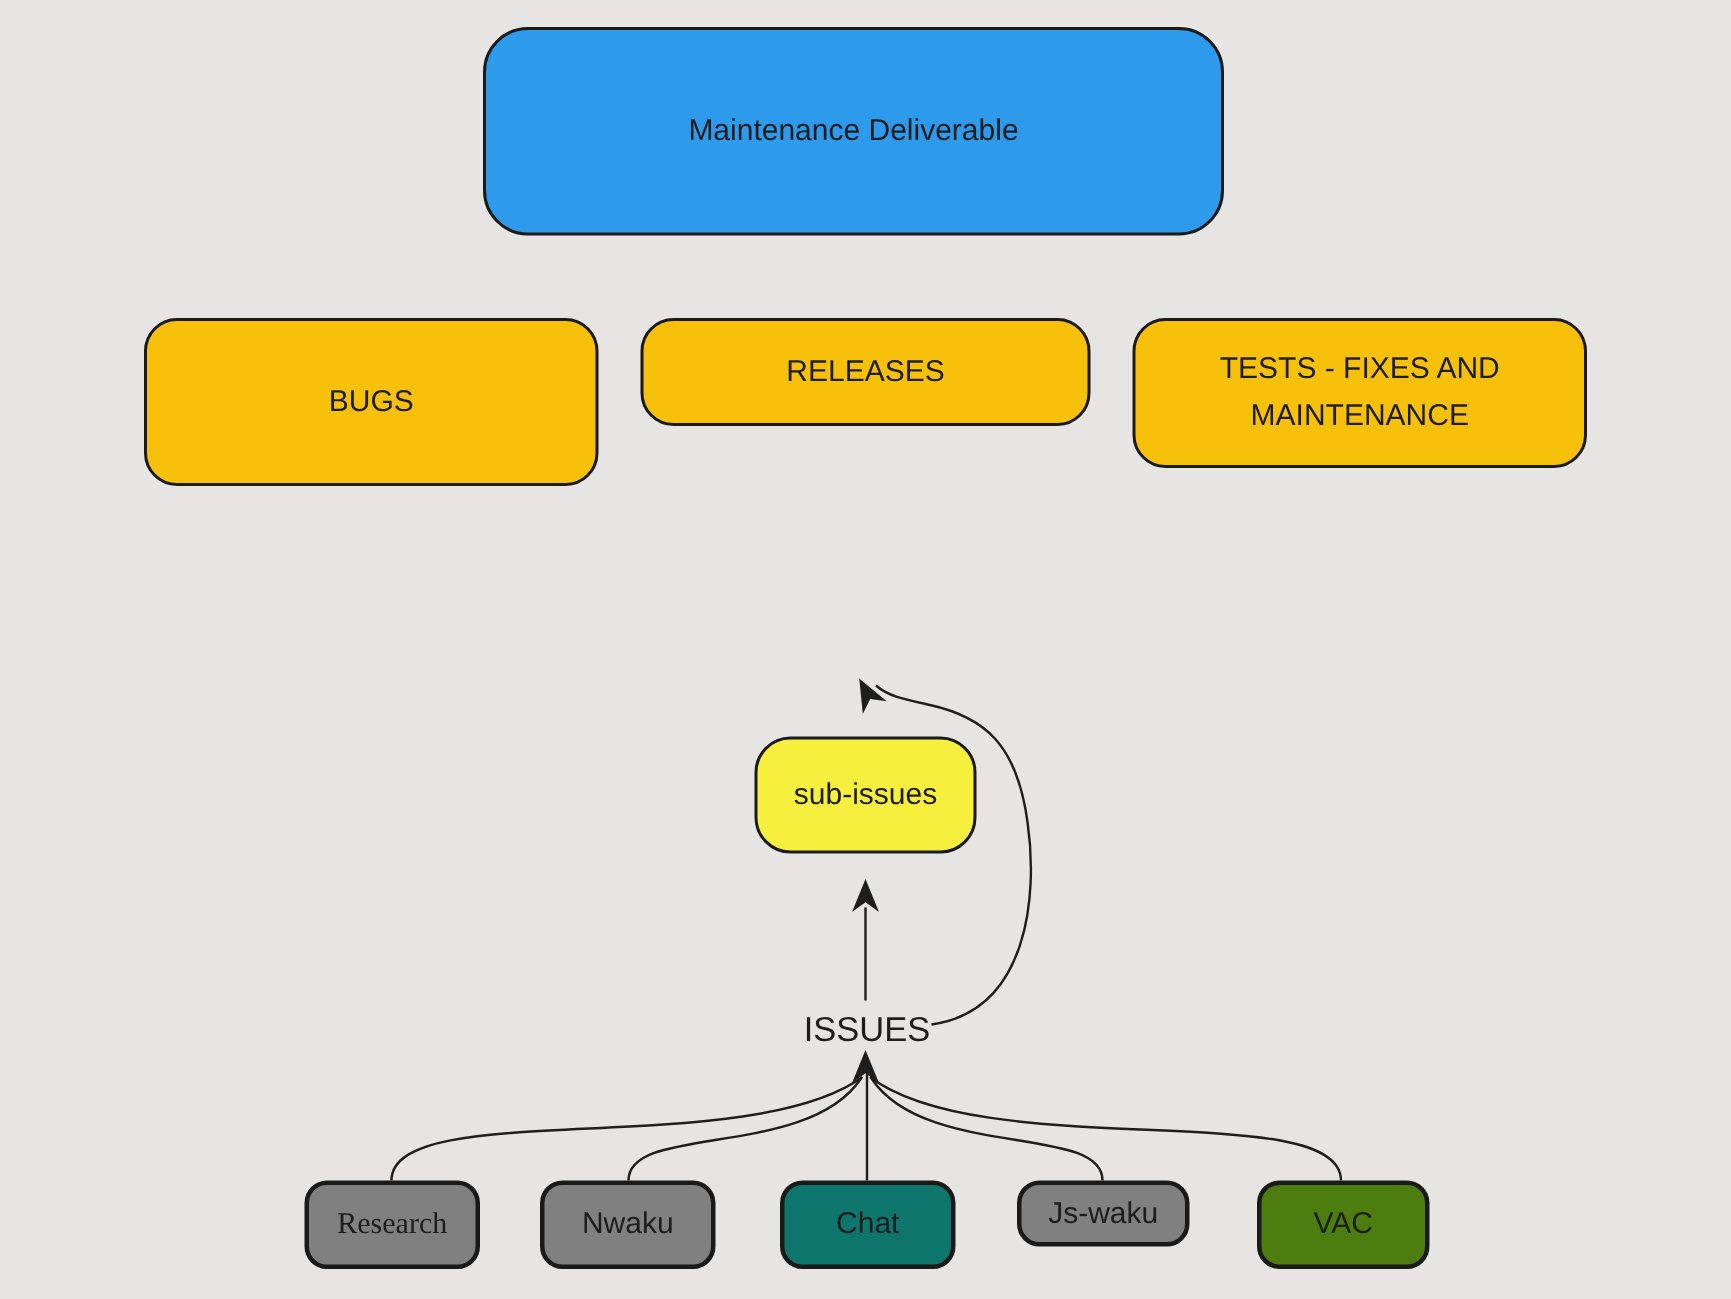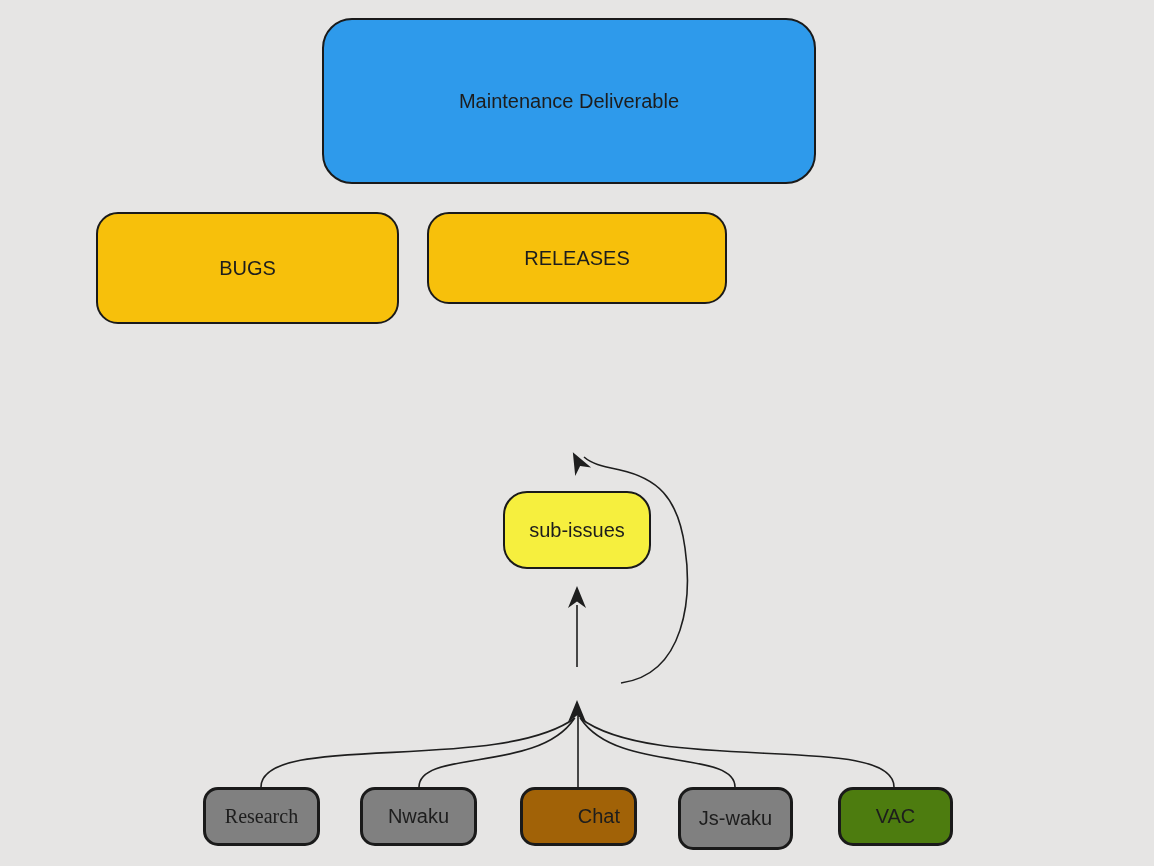--- a/index.html
+++ b/index.html
@@ -32,30 +32,30 @@
     display: flex;
     align-items: center;
     justify-content: center;
     text-align: center;
     border: 2.5px solid #1a1a1a;
     font-size: 20px;
     line-height: 1.55;
     cursor: default;
   }
   .node .lbl { display: block; padding: 0 14px; }
-  .n-root        { left: 322px; top: 18px;  width: 494px; height: 166px; border-radius: 30px; }
+  .n-root        { left: 322px; top: 18px;  width: 494px; height: 139px; border-radius: 30px; }
   .n-cat-0       { left: 96px;  top: 212px; width: 303px; height: 112px; border-radius: 22px; }
-  .n-cat-1       { left: 427px; top: 212px; width: 300px; height: 92px; border-radius: 22px; }
+  .n-cat-1       { left: 427px; top: 212px; width: 300px; height: 72px; border-radius: 22px; }
   .n-cat-2       { left: 755px; top: 212px; width: 303px; height: 100px; border-radius: 22px; }
   .n-description { left: 503px; top: 359px; width: 148px; height: 92px;  border-radius: 24px; }
   .n-subissues   { left: 503px; top: 491px; width: 148px; height: 78px;  border-radius: 24px; }
   .n-src-0       { left: 203px; top: 787px; width: 117px; height: 59px;  border-radius: 15px; border-width: 3px; font-family: Liberation Serif, serif; }
   .n-src-1       { left: 360px; top: 787px; width: 117px; height: 59px;  border-radius: 15px; border-width: 3px; justify-content: center; }
   .n-src-2       { left: 520px; top: 787px; width: 117px; height: 59px;  border-radius: 15px; border-width: 3px; }
-  .n-src-3       { left: 678px; top: 787px; width: 115px; height: 63px;  border-radius: 15px; border-width: 3px; }
+  .n-src-3       { left: 678px; top: 787px; width: 115px; height: 44px;  border-radius: 15px; border-width: 3px; }
   .n-src-4       { left: 838px; top: 787px; width: 115px; height: 59px;  border-radius: 15px; border-width: 3px; }
   .hub-label {
     position: absolute;
     left: 508px; top: 670px;
     width: 140px; height: 32px;
     line-height: 32px;
     text-align: center;
     font-size: 23px;
     color: #1d1d1d;
   }
@@ -98,33 +98,37 @@
   <div class="node n-root" style="background-color: rgb(46, 154, 235);">
     <span class="lbl">Maintenance Deliverable</span>
   </div>
 
   <div class="node n-cat-0" style="background-color: rgb(247, 192, 11);">
     <span class="lbl">BUGS</span>
   </div>
   <div class="node n-cat-1" style="background-color: rgb(247, 192, 11);">
     <span class="lbl">RELEASES</span>
   </div>
+  <div class="node n-cat-2" style="background-color: rgb(247, 192, 11);">
+    <span class="lbl">TESTS - FIXES AND MAINTENANCE</span>
+  </div>
 
   <div class="node n-subissues" style="background-color: rgb(246, 239, 62);">
     <span class="lbl">sub-issues</span>
   </div>
 
+  <div class="hub-label">ISSUES</div>
 
   <div class="node n-src-0" style="background-color: rgb(128, 128, 128);">
     <span class="lbl">Research</span>
   </div>
   <div class="node n-src-1" style="background-color: rgb(128, 128, 128);">
     <span class="lbl">Nwaku</span>
   </div>
-  <div class="node n-src-2" style="background-color: #a16207; justify-content: flex-end;">
+  <div class="node n-src-2" style="background-color: #0f766e;">
     <span class="lbl">Chat</span>
   </div>
   <div class="node n-src-3" style="background-color: rgb(128, 128, 128);">
     <span class="lbl">Js-waku</span>
   </div>
   <div class="node n-src-4" style="background-color: #4d7c0f;">
     <span class="lbl">VAC</span>
   </div>
 
 </div>

